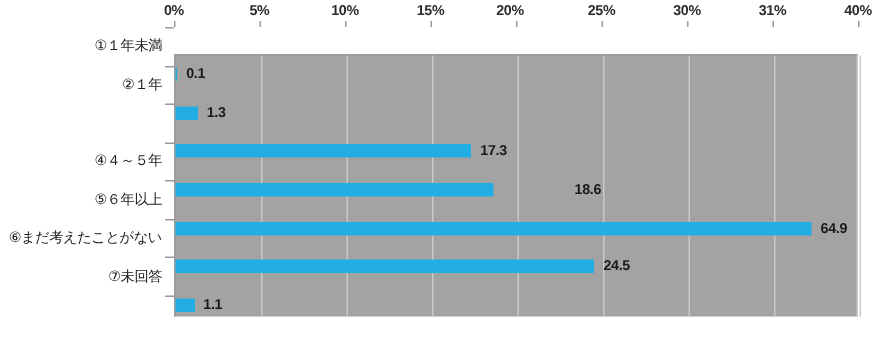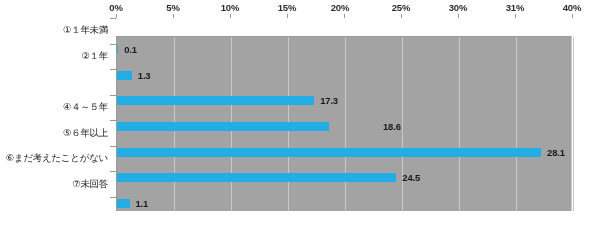--- a/index.html
+++ b/index.html
@@ -218,21 +218,21 @@
         <div class="row" style="height: 25.5714px;">
           <div class="bar" style="width: 197.22px; background: rgb(34, 173, 228);"></div>
           <span class="bar-value">17.3</span>
         </div>
         <div class="row" style="height: 25.5714px; gap: 48px;">
           <div class="bar" style="width: 212.04px; background: rgb(34, 173, 228);"></div>
           <span class="bar-value">18.6</span>
         </div>
         <div class="row" style="height: 25.5714px;">
           <div class="bar" style="width: 424.08px; background: rgb(34, 173, 228);"></div>
-          <span class="bar-value">28.1</span>
+          <span class="bar-value">64.9</span>
         </div>
         <div class="row" style="height: 25.5714px;">
           <div class="bar" style="width: 279.3px; background: rgb(34, 173, 228);"></div>
           <span class="bar-value">24.5</span>
         </div>
         <div class="row" style="height: 25.5714px;">
           <div class="bar" style="width: 12.54px; background: rgb(34, 173, 228);"></div>
           <span class="bar-value">1.1</span>
         </div>
       </div>

